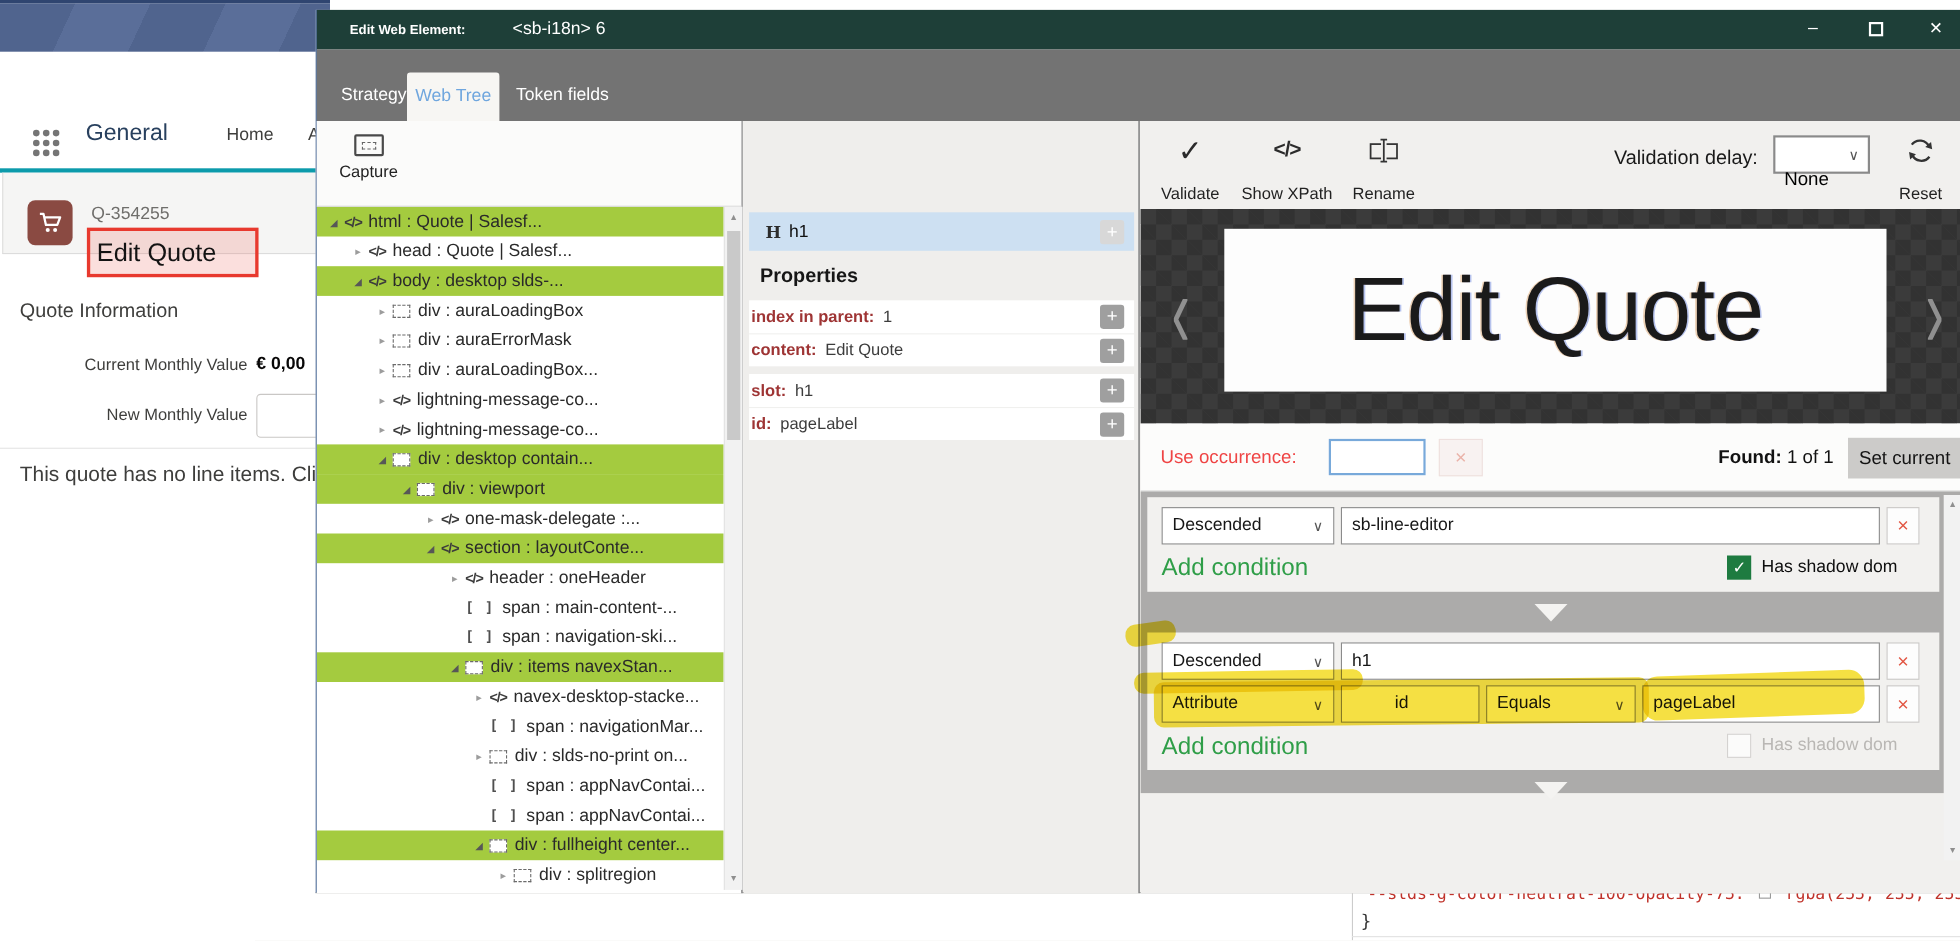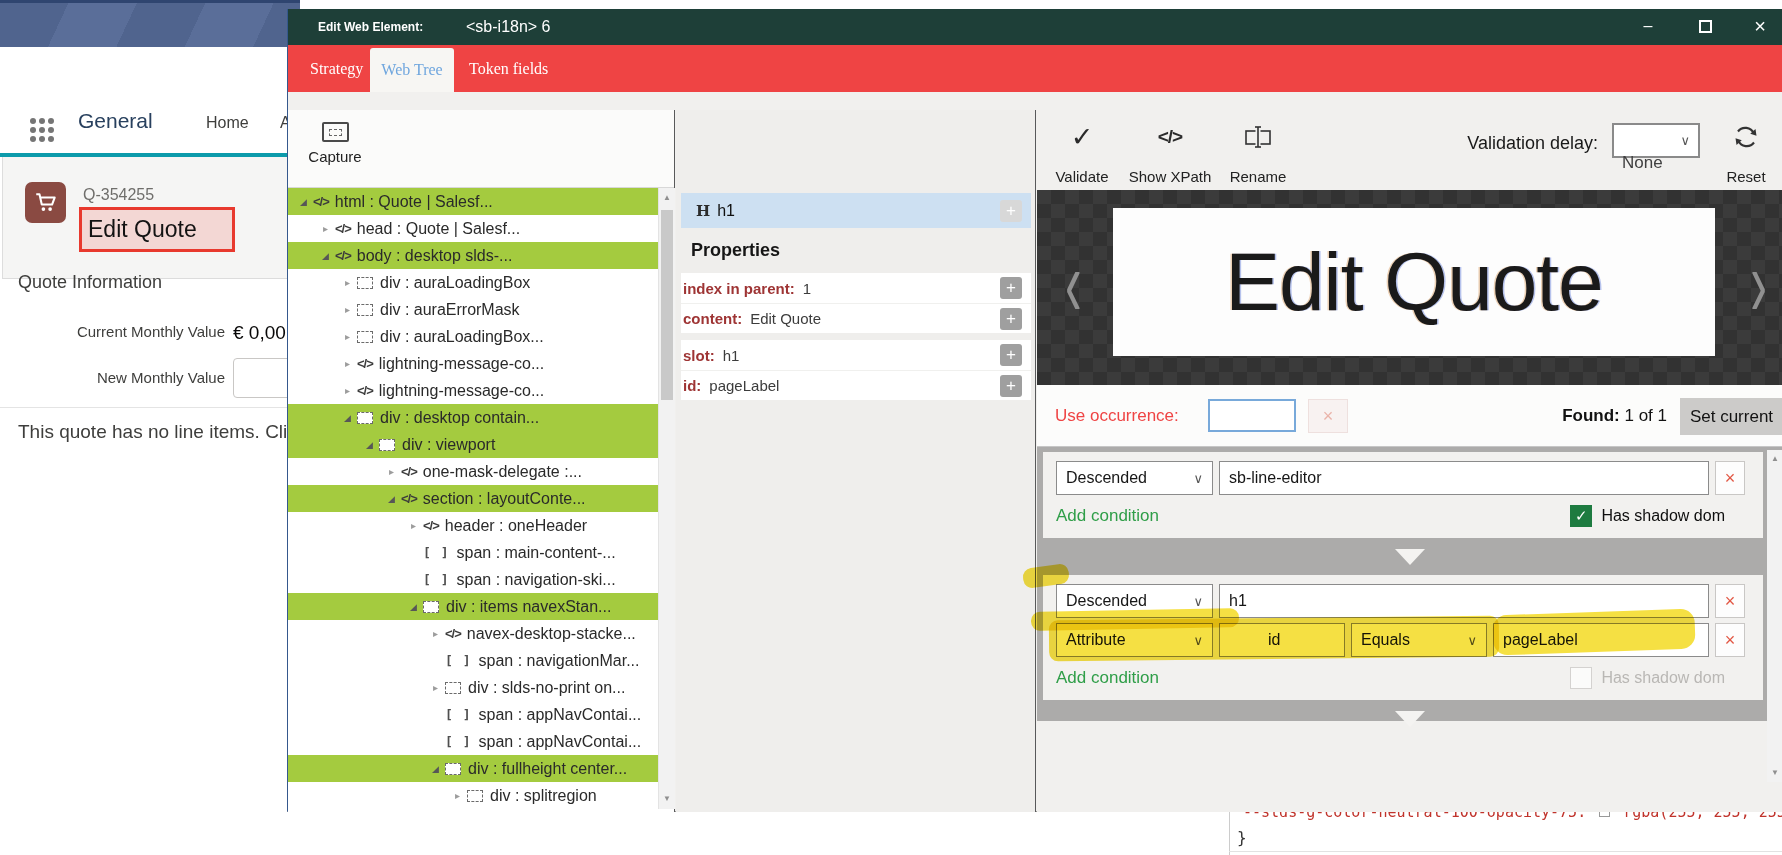--- a/index.html
+++ b/index.html
@@ -11,31 +11,31 @@
   .sf-band { position:absolute; left:0; top:0; width:300px; height:47px;
              background:repeating-linear-gradient(115deg,#50648e 0 62px,#5a6e99 62px 124px);
              border-top:3px solid #2f4570; }
   .sf-header { position:absolute; left:0; top:100px; width:287px; height:53px; background:#fff; }
   .waffle { position:absolute; left:30px; top:18px; display:grid; grid-template-columns:repeat(3,6px); grid-gap:3px; }
   .waffle i { width:6px; height:6px; border-radius:50%; background:#757575; }
   .sf-app { position:absolute; left:78px; top:9px; font-size:21px; color:#28405e; }
   .sf-nav-home { position:absolute; left:206px; top:14px; font-size:16px; color:#3e3e3c; }
   .sf-nav-a { position:absolute; left:280px; top:14px; font-size:16px; color:#3e3e3c; }
   .sf-teal { position:absolute; left:0; top:153px; width:287px; height:4px; background:#0c9bab; }
-  .sf-card { position:absolute; left:2px; top:157px; width:285px; height:122px; background:#f5f5f4;
+  .sf-card { position:absolute; left:2px; top:157px; width:285px; height:74px; background:#f5f5f4;
              border-left:1px solid #ddd; border-bottom:1px solid #dcdcdc; }
   .cart { position:absolute; left:22px; top:25px; width:41px; height:41px; border-radius:7px; background:#8a4a42;
           display:flex; align-items:center; justify-content:center; }
   .sf-qnum { position:absolute; left:80px; top:29px; font-size:16px; color:#6f6e6b; }
   .redbox { position:absolute; left:76px; top:50px; width:156px; height:45px; border:3px solid #e8392e;
             background:rgba(238,110,100,.22); display:flex; align-items:center; }
   .redbox span { font-size:23px; color:#131313; margin-left:6px; white-space:nowrap; }
   .sf-sec { position:absolute; left:18px; top:272px; font-size:18px; color:#3e3e3c; }
   .sf-flabel { position:absolute; left:0; width:225px; text-align:right; font-size:15px; color:#3e3e3c; }
-  .sf-fval { position:absolute; left:233px; font-size:19px; font-weight:normal; color:#080707; }
+  .sf-fval { position:absolute; left:233px; font-size:16px; font-weight:bold; color:#080707; }
   .sf-input { position:absolute; left:233px; top:358px; width:70px; height:40px; background:#fff;
               border:1px solid #c9c7c5; border-radius:4px; }
   .sf-div { position:absolute; left:0; top:407px; width:287px; height:1px; background:#e4e4e4; }
   .sf-msg { position:absolute; left:18px; top:421px; font-size:19px; color:#3e3e3c; white-space:nowrap; }
 
   
   .dev { position:absolute; z-index:1; font-family:"DejaVu Sans Mono",monospace; }
   .dev-vline { left:1229px; top:798px; width:1px; height:57px; background:#ccc; }
   .dev-line1 { left:1243px; top:803px; font-size:15px; color:#c0332b; white-space:nowrap; }
   .dev-swatch { display:inline-block; width:11px; height:11px; background:#fff; border:1px solid #999; margin:0 4px; }
@@ -44,21 +44,21 @@
 
   
   .dialog { position:absolute; left:287px; top:9px; width:1495px; height:803px; background:#f1f0ee;
             z-index:5; border-left:1px solid #35588d; border-bottom:1px solid #9a9998; }
   .titlebar { position:absolute; left:0; top:0; right:0; height:36px; background:#1e3f38; color:#fff; }
   .titlebar .t1 { position:absolute; left:30px; top:0; line-height:36px; font-size:12px;font-weight:bold; }
   .titlebar .t2 { position:absolute; left:178px; top:0; line-height:36px; font-size:16px; }
   .winbtn { position:absolute; top:0; width:46px; height:36px; text-align:center; line-height:34px;
             color:#fff; font-size:16px; }
   .maxbox { display:inline-block; width:13px; height:13px; border:2px solid #fff; margin-top:11px; }
-  .tabbar { position:absolute; left:0; top:36px; right:0; height:47px; background:#ef4444;font-family:Liberation Serif, serif; }
+  .tabbar { position:absolute; left:0; top:36px; right:0; height:65px; background:#737373; }
   .tab { position:absolute; bottom:14px; font-size:16px; color:#fff; }
   .tab-active { position:absolute; left:82px; bottom:0; width:84px; height:44px; background:#f7f6f3;
                 border-radius:3px 3px 0 0; text-align:center; line-height:44px; font-size:16px; color:#6fa6de; }
   .content { position:absolute; left:0; top:101px; right:0; bottom:0; }
 
   
   .tree-panel { position:absolute; left:0; top:0; width:387px; height:702px; background:#fff;
                 border-right:1px solid #58595a; }
   .capture-bar { position:absolute; left:0; top:0; right:0; height:78px; background:#fbfbfa;
                  border-bottom:1px solid #d8d8d8; }
@@ -100,21 +100,21 @@
   .prop-val { color:#3c3c3c; font-size:15px; margin-left:8px; flex:1; }
 
   
   .insp { position:absolute; left:749px; top:0; width:746px; height:702px; background:#f1f0ee; }
   .tool { position:absolute; top:9px; text-align:center; color:#222; }
   .tool .ic { height:36px; font-size:24px; font-weight:300; color:#2b2b2b; line-height:36px; }
   .tool .lb { font-size:15px; margin-top:13px; }
   .vdelay { position:absolute; left:350px; top:23px; width:211px; text-align:right; font-size:18px; color:#191919; }
   .dd { position:absolute; left:575px; top:13px; width:88px; height:35px; background:#fff;
         border:2px solid #8a8a8a; display:flex; align-items:center; padding:0 8px; }
-  .dd .v { font-size:17px; color:#404040; flex:1;margin-top:44px; }
+  .dd .v { font-size:17px; color:#000000; flex:1;margin-top:44px; }
   .dd .c { font-size:13px; color:#555; }
 
   .preview { position:absolute; left:0; top:80px; right:0; height:195px; background-color:#3b3b3b;
              background-image:linear-gradient(45deg,#323232 25%,transparent 25%,transparent 75%,#323232 75%),
                               linear-gradient(45deg,#323232 25%,transparent 25%,transparent 75%,#323232 75%);
              background-size:28px 28px; background-position:0 0,14px 14px; }
   .shot { position:absolute; left:76px; top:18px; width:602px; height:148px; background:#fdfdfd;
           display:flex; align-items:center; justify-content:center; overflow:hidden; }
   .shot span { font-size:82px; color:#1a1a1a; letter-spacing:-1px; filter:blur(.6px); white-space:nowrap;
                text-shadow:1.5px 0 0 rgba(20,60,200,.30), -1.5px 0 0 rgba(200,110,20,.30); }
@@ -138,21 +138,21 @@
   .ccard { margin-left:6px; width:720px; background:#f2f1ef; padding:9px 12px 9px 13px; }
   .crow { display:flex; align-items:center; margin-bottom:5px; }
   .cbox { height:34px; background:#fff; border:1px solid #8b8b8b; display:flex; align-items:center;
           font-size:16px; color:#161616; padding:0 9px; margin-right:6px; }
   .cbox .c { margin-left:auto; font-size:13px; color:#555; }
   .w-type { width:157px; } .w-wide { width:490px; } .w-attr { width:126px;padding-left:48px; }
   .w-op { width:136px; } .w-val { width:216px; }
   .xbtn { width:30px; height:34px; background:#fdfdfd; border:1px solid #c9c7c5; color:#e25744;
           font-size:18px; display:flex; align-items:center; justify-content:center; flex:none; }
   .cfoot { display:flex; justify-content:space-between; align-items:center; margin-top:8px; height:26px; }
-  .addc { color:#2f9e48; font-size:17px; }
+  .addc { color:#2f9e48; font-size:22px; }
   .shadow { display:flex; align-items:center; font-size:16px; color:#0e0e0e; margin-right:26px; }
   .cb { width:22px; height:22px; margin-right:9px; display:flex; align-items:center; justify-content:center;
         font-size:15px; flex:none; }
   .cb.on { background:#1e7b40; color:#fff; }
   .cb.off { background:#fbfbfa; border:1px solid #d4d2d0; color:transparent; }
   .shadow.disabled { color:#b9b7b4; }
   .tri { width:0; height:0; border-left:15px solid transparent; border-right:15px solid transparent;
          border-top:16px solid #f4f3f1; margin:11px auto 10px auto; }
 
   .hlstroke { position:absolute; background:#f3d70e; opacity:.78; mix-blend-mode:multiply;

